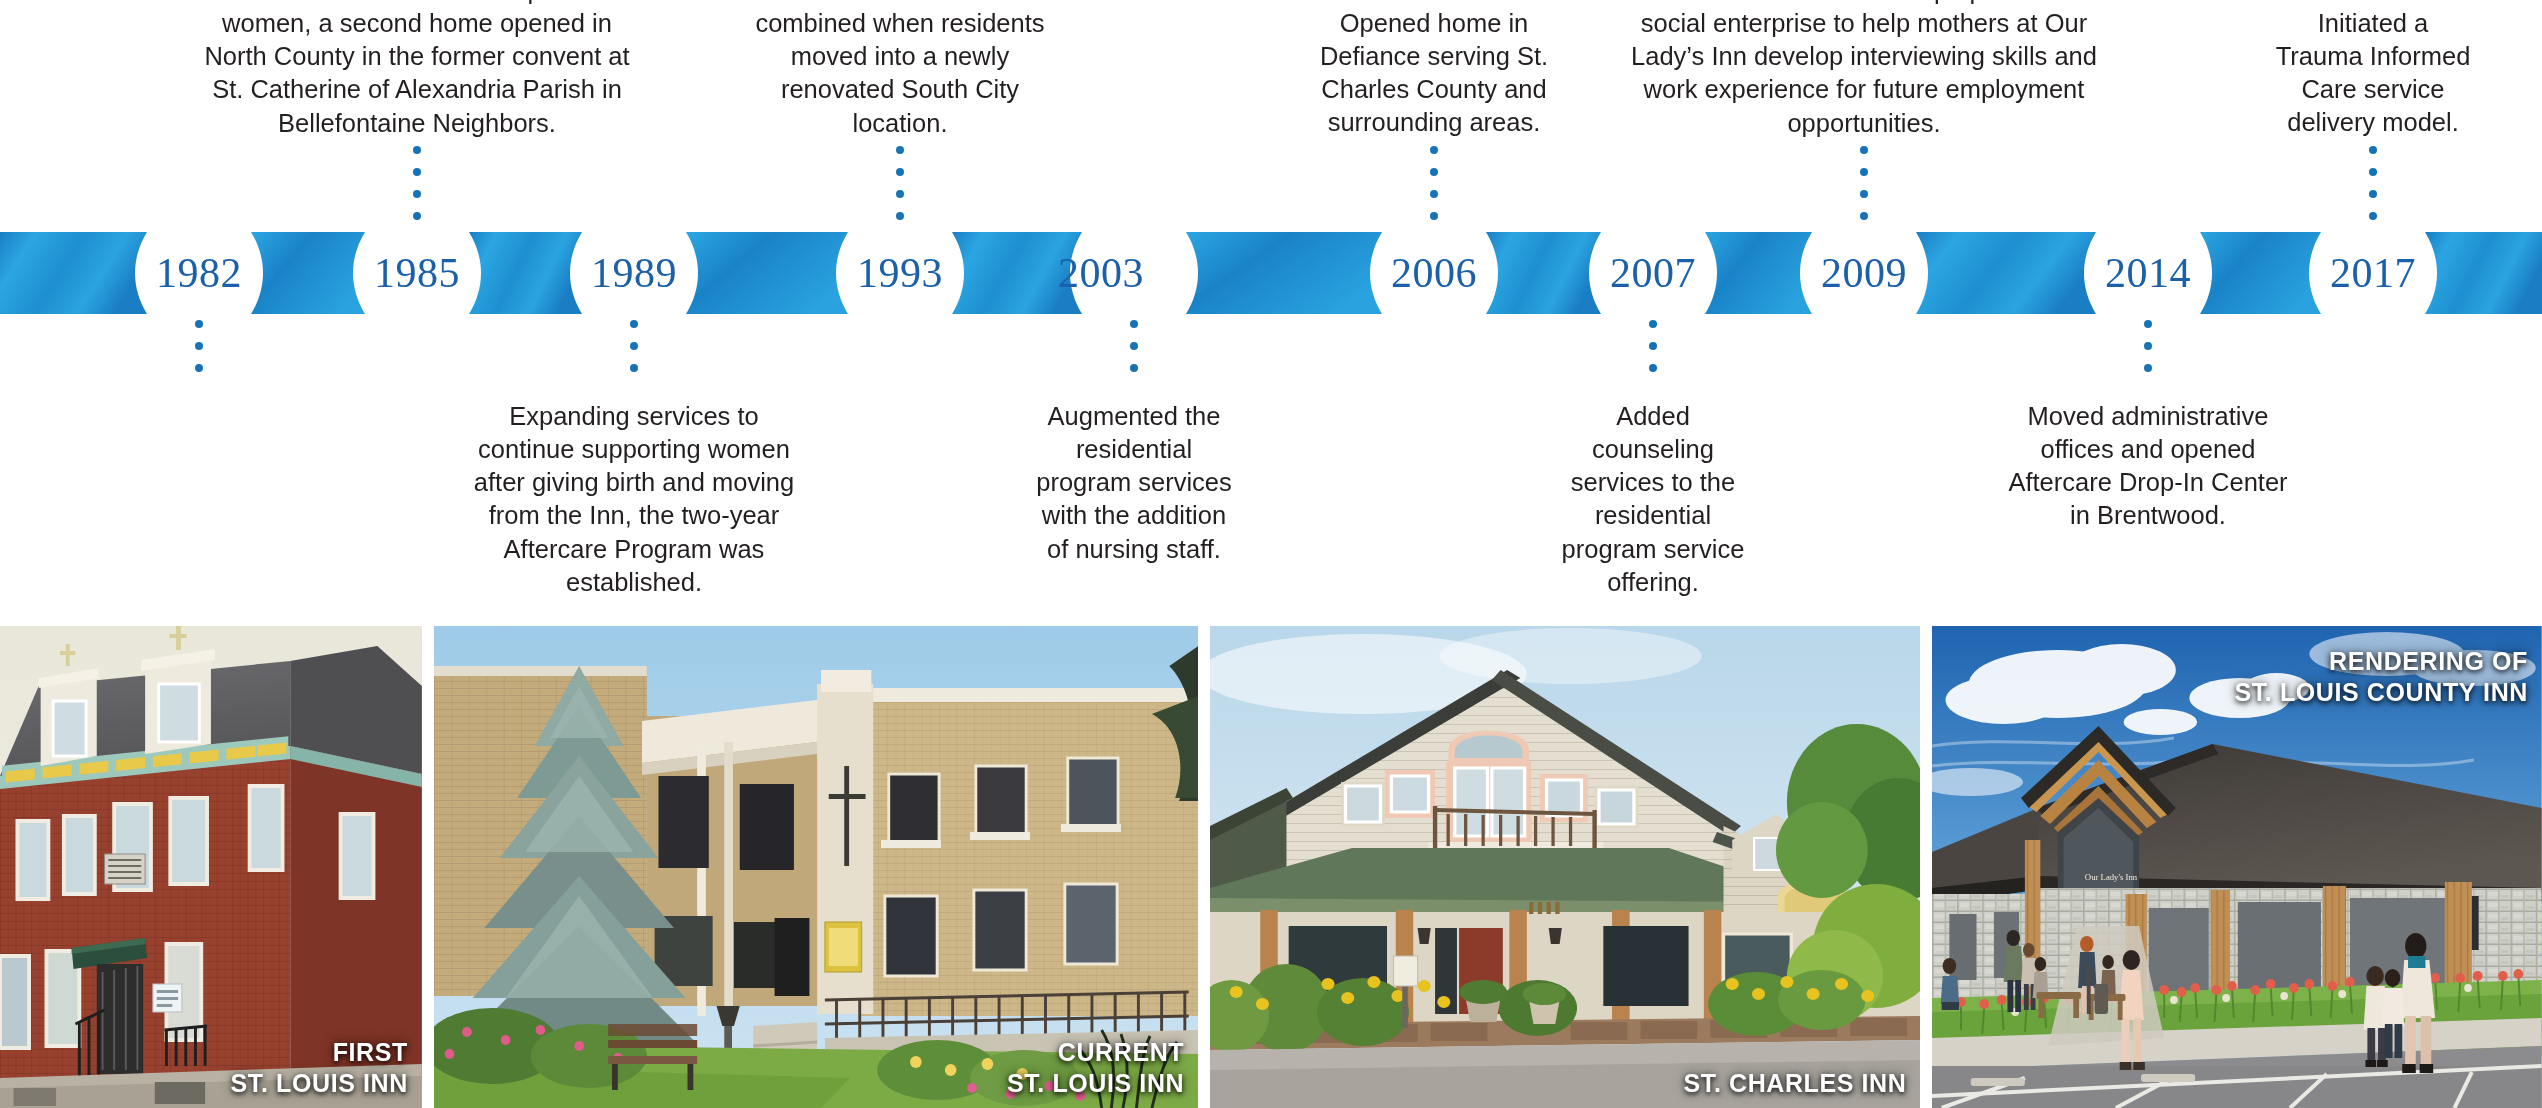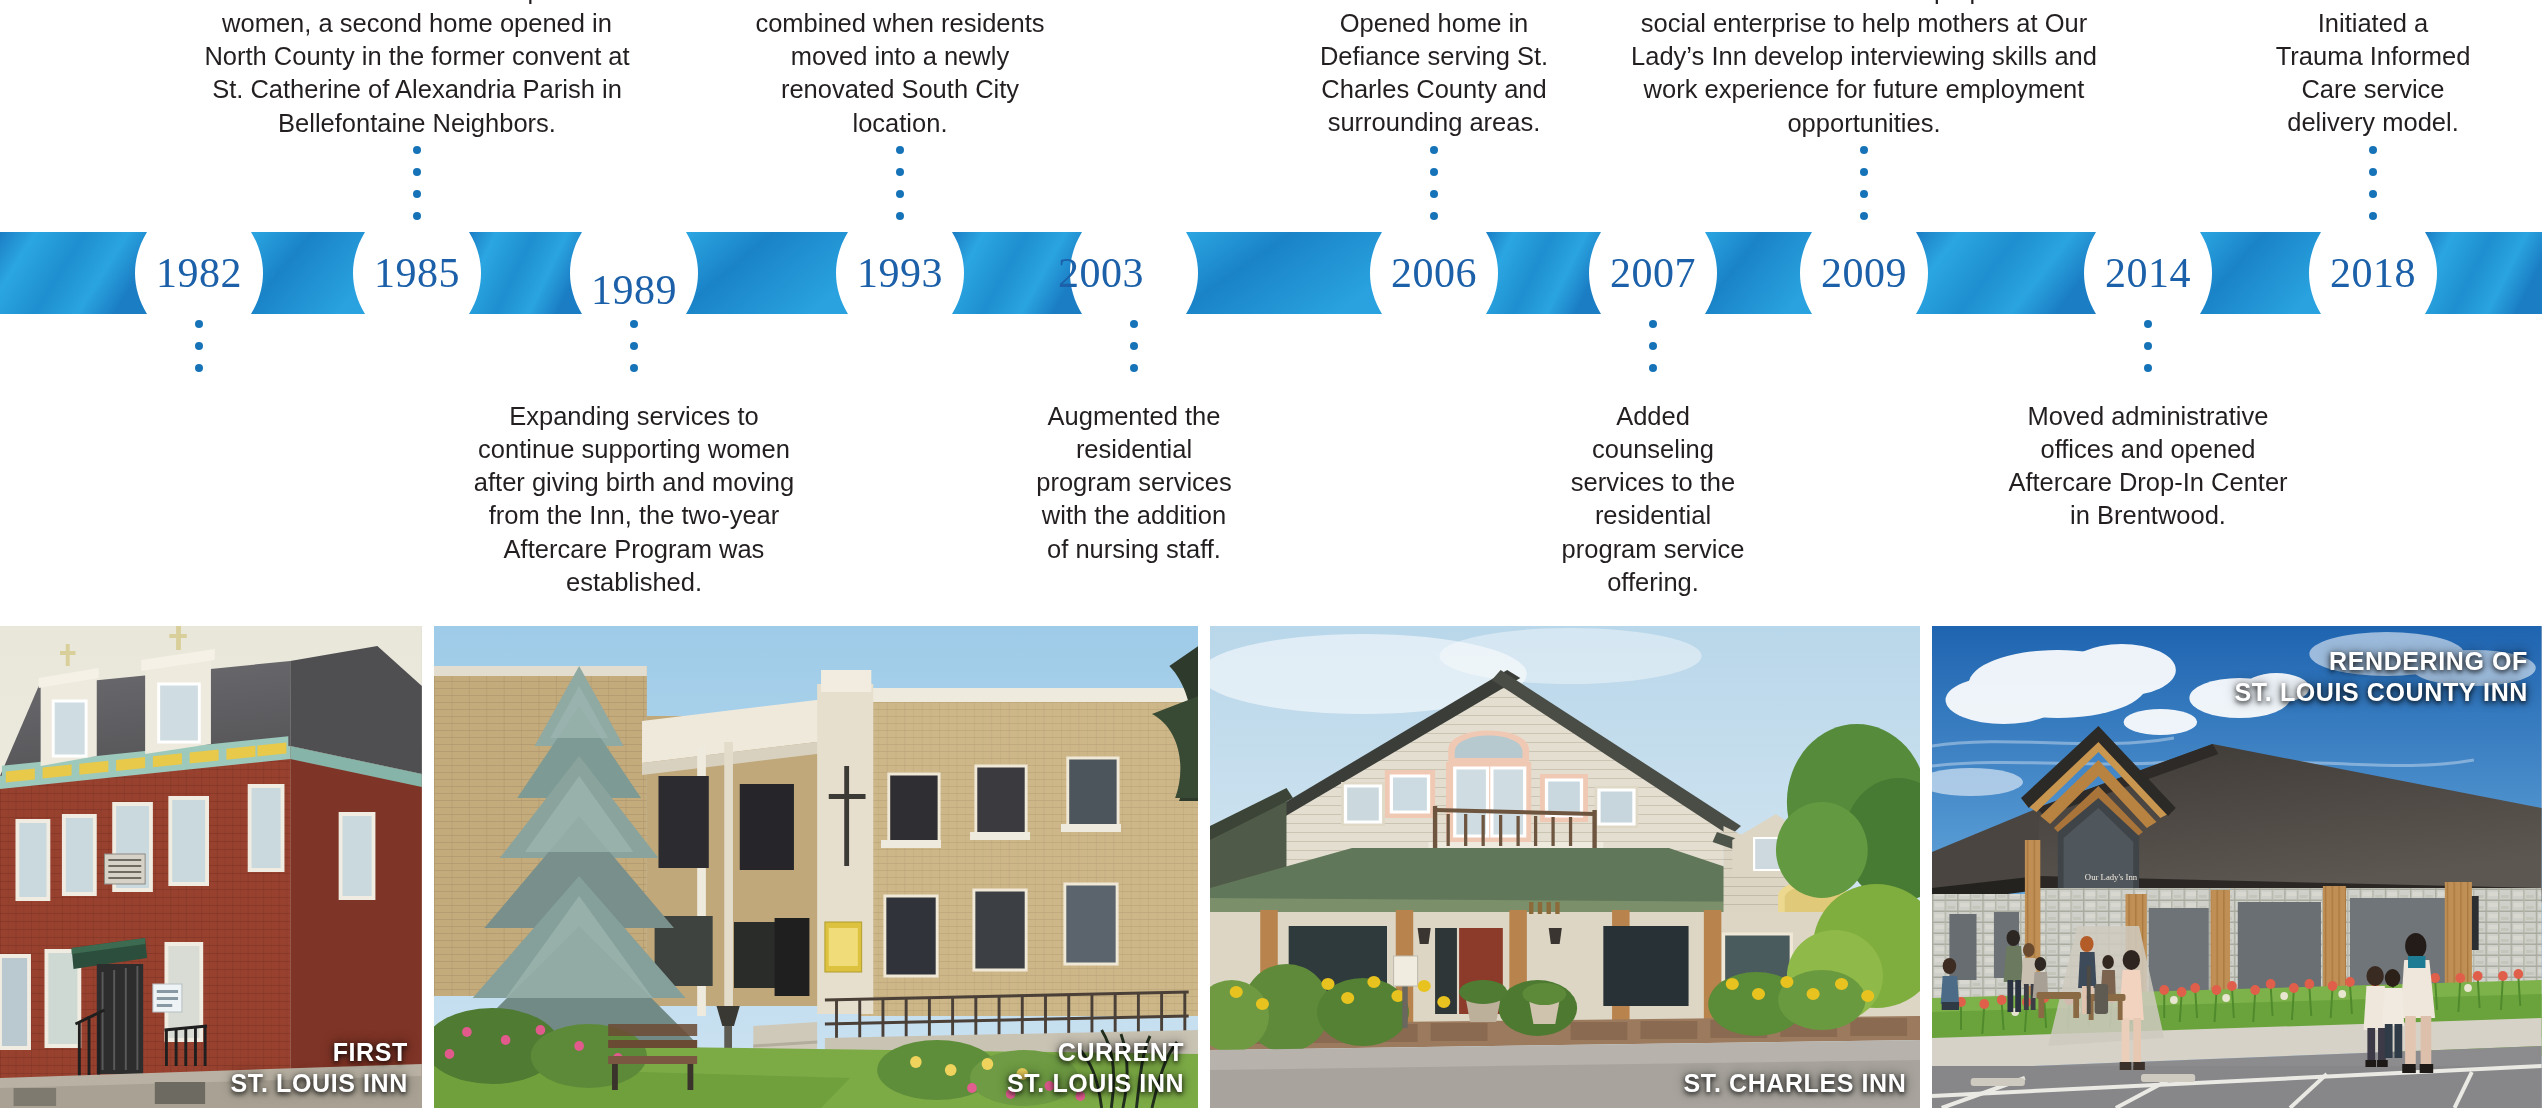--- a/index.html
+++ b/index.html
@@ -853,21 +853,21 @@
   </div>
 <div class="year-label" style="left: 347px; width: 140px;">
     <span>1985</span>
   </div>
 <div class="dots" style="left: 413px; top: 146px; height: 82px;">
     <div class="dot"></div>
     <div class="dot"></div>
     <div class="dot"></div>
     <div class="dot"></div>
   </div>
-<div class="year-label" style="left: 564px; width: 140px; align-items: flex-end;">
+<div class="year-label" style="left: 564px; width: 140px;">
     <span>1989</span>
   </div>
 <div class="dots" style="left: 630px; top: 320px; height: 76px;">
     <div class="dot"></div>
     <div class="dot"></div>
     <div class="dot"></div>
   </div>
 <div class="year-label" style="left: 830px; width: 140px;">
     <span>1993</span>
   </div>
@@ -913,20 +913,20 @@
   </div>
 <div class="year-label" style="left: 2078px; width: 140px;">
     <span>2014</span>
   </div>
 <div class="dots" style="left: 2144px; top: 320px; height: 76px;">
     <div class="dot"></div>
     <div class="dot"></div>
     <div class="dot"></div>
   </div>
 <div class="year-label" style="left: 2303px; width: 140px;">
-    <span>2018</span>
+    <span>2017</span>
   </div>
 <div class="dots" style="left: 2369px; top: 146px; height: 82px;">
     <div class="dot"></div>
     <div class="dot"></div>
     <div class="dot"></div>
     <div class="dot"></div>
   </div>
 
 </body></html>

